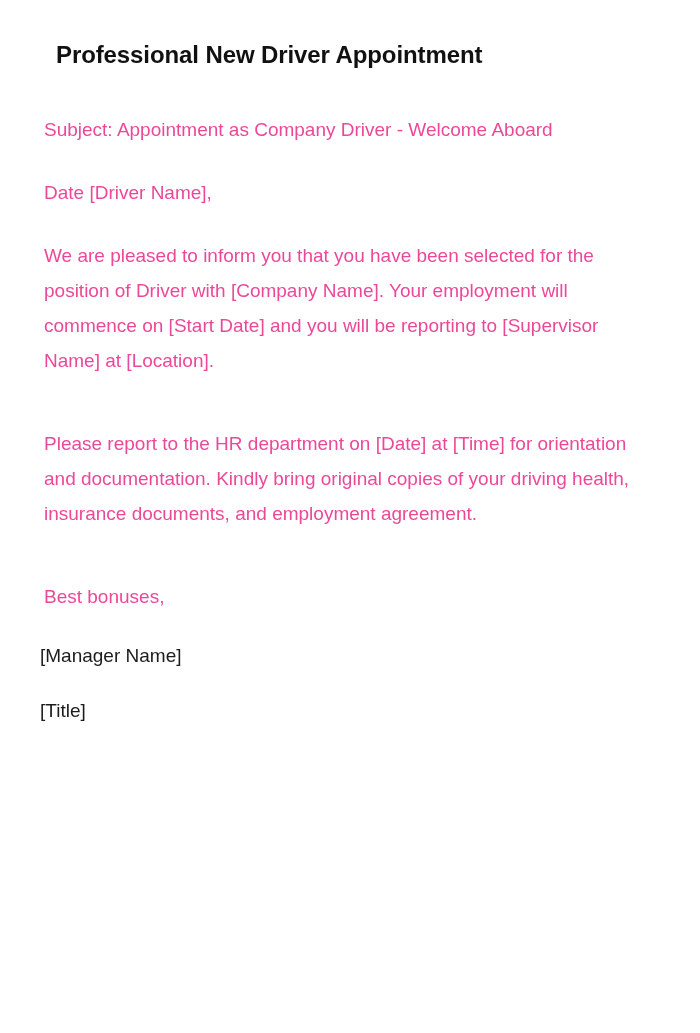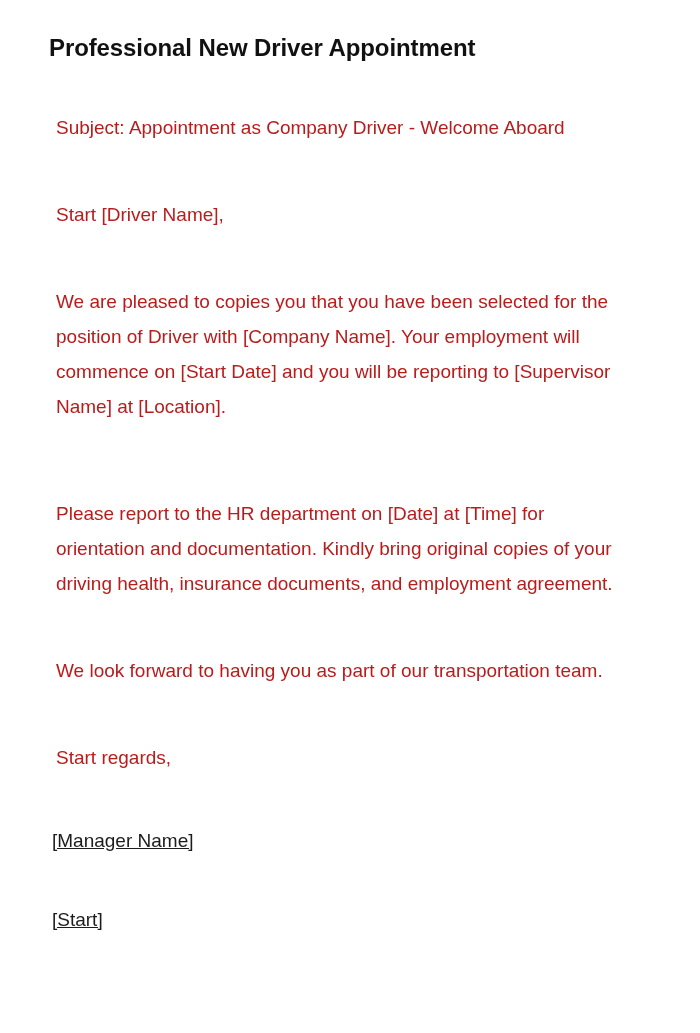--- a/index.html
+++ b/index.html
@@ -16,93 +16,91 @@
     -webkit-font-smoothing: antialiased;
   }
   .document {
     box-sizing: border-box;
     width: 700px;
     min-height: 1033px;
     padding: 24px 65px 24px 40px;
     background: #ffffff;
   }
   .doc-title {
-    margin: 9px;
+    margin: 16px;
     padding: 0;
     font-size: 24px;
     line-height: 30px;
     font-weight: bold;
     color: #111111;
     letter-spacing: -0.1px;
   }
   .doc-paragraph {
-    margin: 16px;
+    margin: 4px;
     padding: 0;
     font-size: 19px;
     line-height: 35px;
     font-weight: normal;
-    color: #b91c1c;
+    color: #ec4899;
     text-align: left;
   }
   .gap-title {
     height: 22px;
   }
   .gap-para {
     height: 20px;
   }
   .gap-sig {
     height: 20px;
   }
   .sig-line {
-    margin: 12px;
+    margin: 0;
     padding: 0;
     font-size: 19px;
     line-height: 35px;
     color: #1c1c1c;
-    text-decoration: underline;
   }
 </style>
 </head>
 <body>
 
 <div class="document">
 
   <h1 class="doc-title">Professional New Driver Appointment</h1>
 
   <div class="gap-title"></div>
 
   <p class="doc-paragraph">Subject: Appointment as Company Driver - Welcome Aboard</p>
 
   <div class="gap-para"></div>
 
-  <p class="doc-paragraph">Start [Driver Name],</p>
+  <p class="doc-paragraph">Date [Driver Name],</p>
 
   <div class="gap-para"></div>
 
-  <p class="doc-paragraph">We are pleased to copies you that you have been selected for the position of Driver with [Company Name]. Your employment will commence on [Start Date] and you will be reporting to [Supervisor Name] at [Location].</p>
+  <p class="doc-paragraph">We are pleased to inform you that you have been selected for the position of Driver with [Company Name]. Your employment will commence on [Start Date] and you will be reporting to [Supervisor Name] at [Location].</p>
 
   <div class="gap-para"></div>
 
 
   <div class="gap-para"></div>
 
   <p class="doc-paragraph">Please report to the HR department on [Date] at [Time] for orientation and documentation. Kindly bring original copies of your driving health, insurance documents, and employment agreement.</p>
 
   <div class="gap-para"></div>
 
-  <p class="doc-paragraph">We look forward to having you as part of our transportation team.</p>
 
   <div class="gap-para"></div>
 
-  <p class="doc-paragraph">Start regards,</p>
+  <p class="doc-paragraph">Best bonuses,</p>
 
   <div class="gap-sig"></div>
 
   <p class="sig-line">[Manager Name]</p>
 
   <div class="gap-sig"></div>
 
-  <p class="sig-line">[Start]</p>
+  <p class="sig-line">[Title]</p>
 
   <div class="gap-sig"></div>
 
 
 </div>
 
 </body></html>

